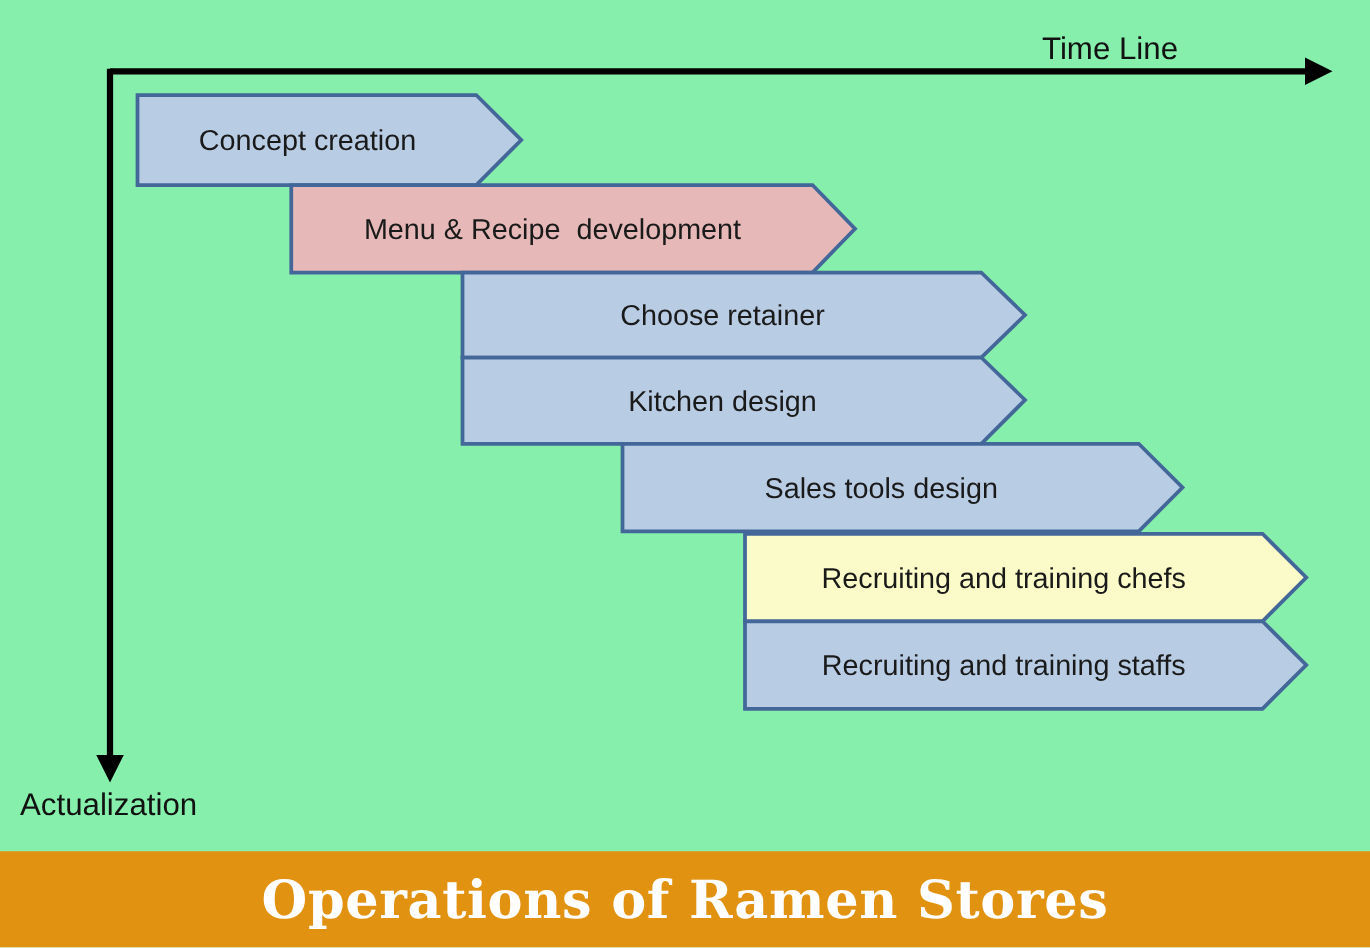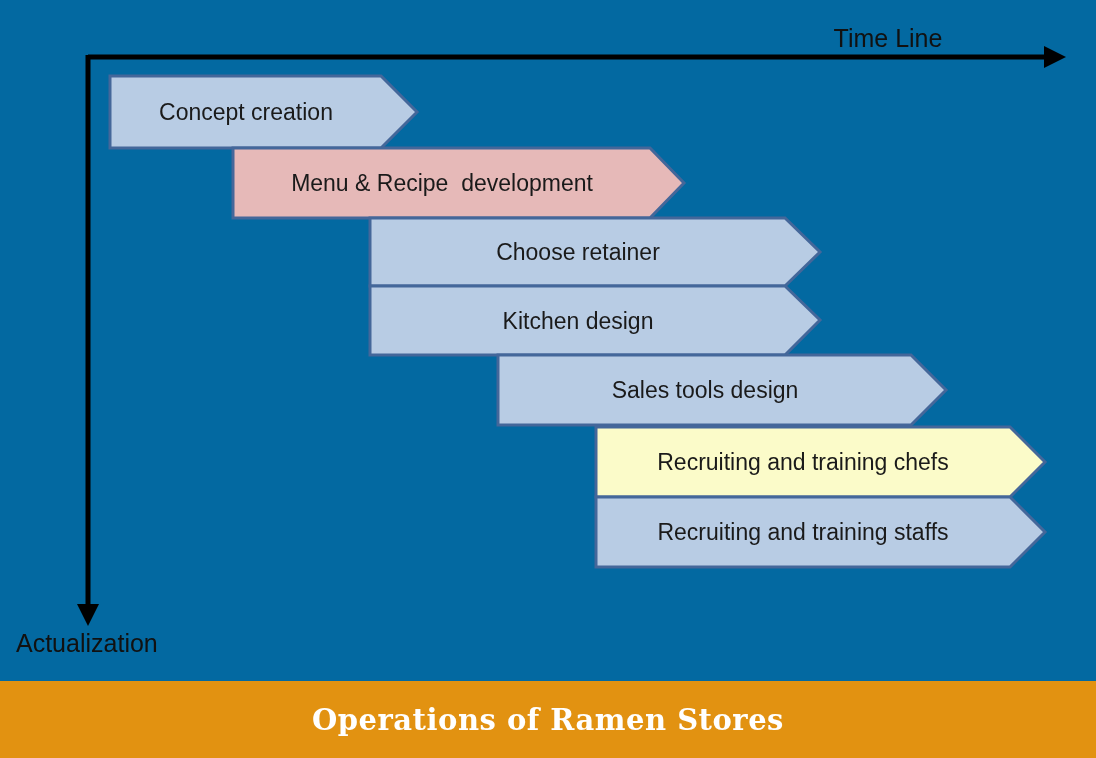--- a/index.html
+++ b/index.html
@@ -8,21 +8,21 @@
     background: #ffffff;
     width: 1096px;
     height: 758px;
     overflow: hidden;
     font-family: "Liberation Sans", sans-serif;
   }
   .stage {
     position: relative;
     width: 1096px;
     height: 716px;
-    background: #0369a1;
+    background: #86efac;
   }
   svg.diagram {
     display: block;
     width: 1096px;
     height: 681px;
   }
   .axis-line {
     stroke: #000000;
     stroke-width: 5;
     fill: none;
@@ -54,21 +54,21 @@
     width: 1096px;
     height: 77px;
     background: #E29211;
     display: flex;
     align-items: center;
     justify-content: center;
   }
   .banner-title {
     font-family: "DejaVu Serif", serif;
     font-weight: bold;
-    font-size: 29px;
+    font-size: 42px;
     color: #ffffff;
     letter-spacing: 0.5px;
   }
 </style>
 </head>
 <body>
 
 <div class="stage">
 
   <svg class="diagram" viewBox="0 0 1096 681">

